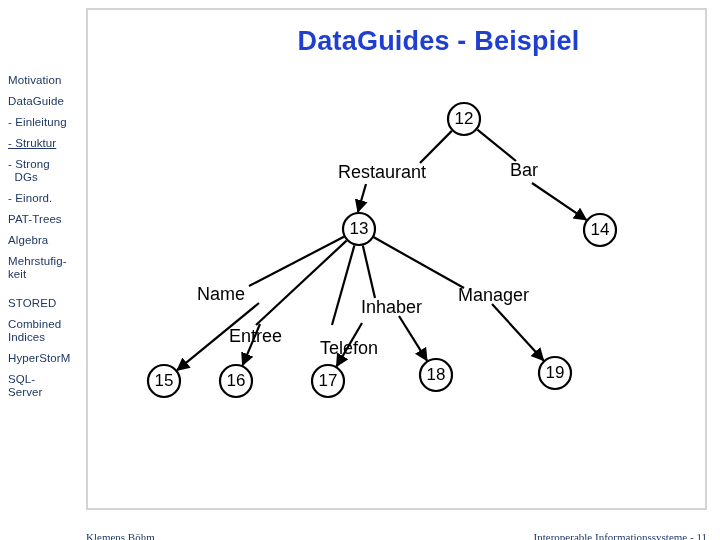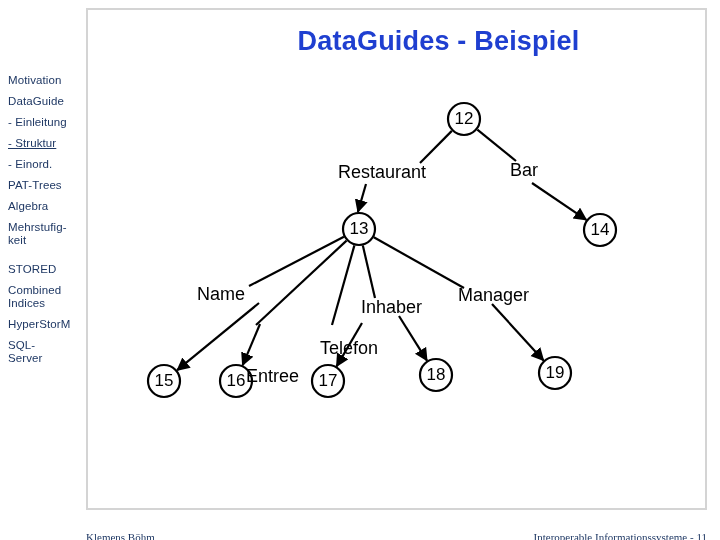--- a/index.html
+++ b/index.html
@@ -77,20 +77,22 @@
   #footer-meta{right:13px;top:523px;text-align:right;}
 </style>
 </head>
 <body>
 
 <nav id="sidebar">
     <div class="side-item" style="color: rgb(31, 56, 100);">Motivation</div>
     <div class="side-item" style="color: rgb(31, 56, 100);">DataGuide</div>
     <div class="side-item" style="color: rgb(31, 56, 100);">- Einleitung</div>
     <div class="side-item active" style="color: rgb(31, 56, 100);">- Struktur</div>
+    <div class="side-item" style="color: rgb(31, 56, 100);">- Strong
+  DGs</div>
     <div class="side-item" style="color: rgb(31, 56, 100);">- Einord.</div>
     <div class="side-item" style="color: rgb(31, 56, 100);">PAT-Trees</div>
     <div class="side-item" style="color: rgb(31, 56, 100);">Algebra</div>
     <div class="side-item" style="color: rgb(31, 56, 100);">Mehrstufig-
 keit</div>
     <div class="side-item" style="color: rgb(31, 56, 100); margin-top: 16px;">STORED</div>
     <div class="side-item" style="color: rgb(31, 56, 100);">Combined
 Indices</div>
     <div class="side-item" style="color: rgb(31, 56, 100);">HyperStorM</div>
     <div class="side-item" style="color: rgb(31, 56, 100);">SQL-
@@ -140,21 +142,21 @@
         <circle cx="436" cy="375" r="16" class="node-circle"></circle>
         <text x="436" y="376" class="node-num">18</text>
         <circle cx="555" cy="373" r="16" class="node-circle"></circle>
         <text x="555" y="374" class="node-num">19</text>
       </g>
   </svg>
   <div id="labels-layer">
       <div class="edge-label" style="left: 338px; top: 162px;">Restaurant</div>
       <div class="edge-label" style="left: 510px; top: 160px;">Bar</div>
       <div class="edge-label" style="left: 197px; top: 284px;">Name</div>
-      <div class="edge-label" style="left: 246px; top: 326px; margin-top: 40px;">Entree</div>
+      <div class="edge-label" style="left: 229px; top: 326px;">Entree</div>
       <div class="edge-label" style="left: 320px; top: 326px; margin-top: 12px;">Telefon</div>
       <div class="edge-label" style="left: 361px; top: 297px;">Inhaber</div>
       <div class="edge-label" style="left: 458px; top: 285px;">Manager</div>
     </div>
 </div>
 
 <div class="footer-text" id="footer-author">Klemens Böhm</div>
 <div class="footer-text" id="footer-meta">Interoperable Informationssysteme - 11</div>
 
 </body></html>

